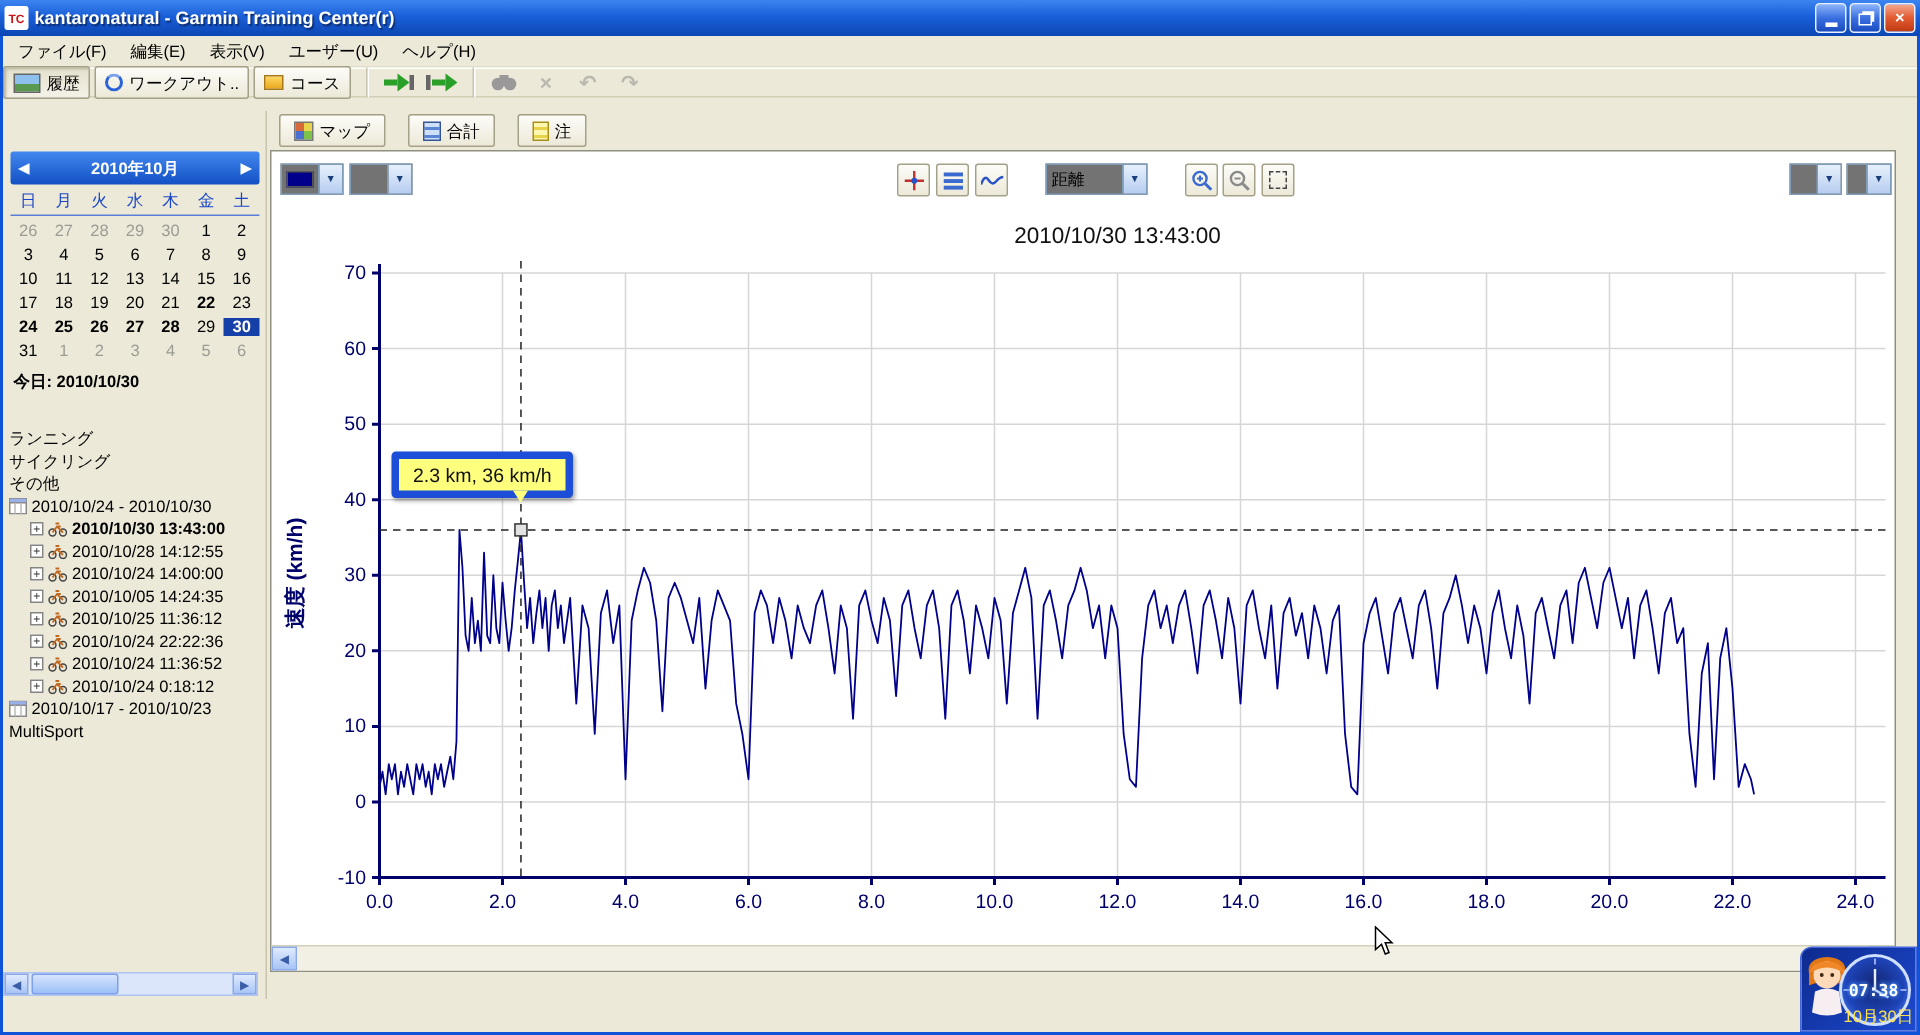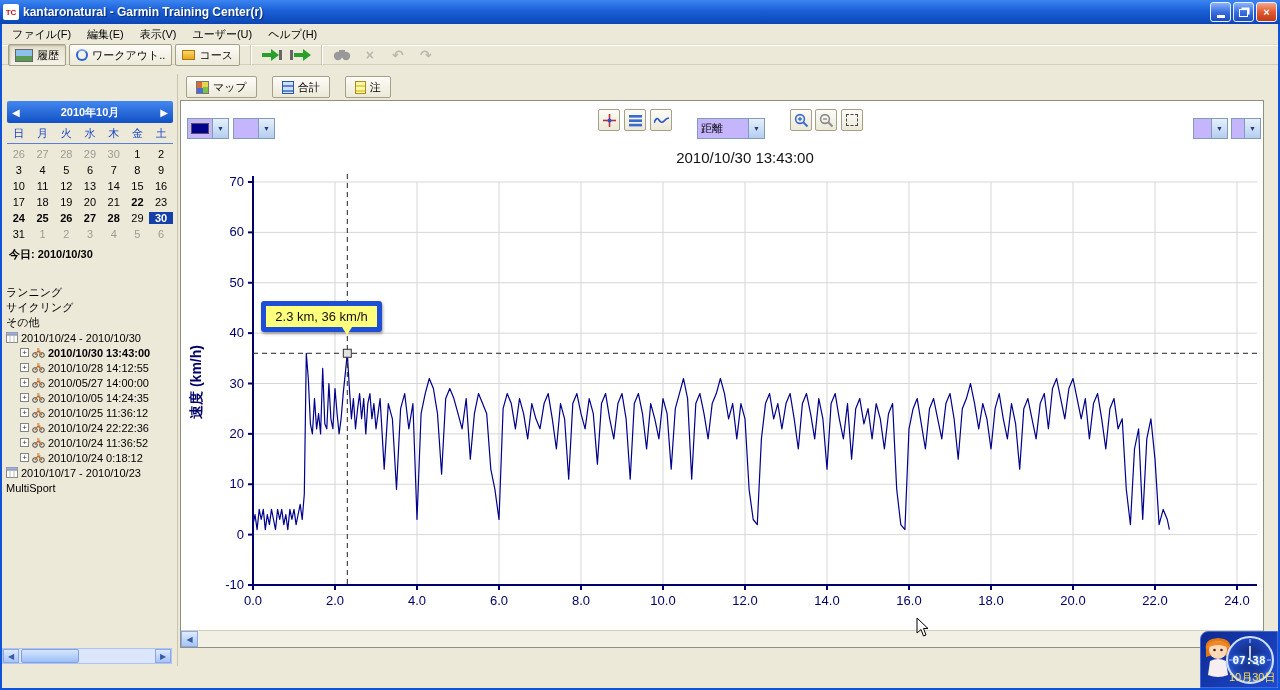--- a/index.html
+++ b/index.html
@@ -21,21 +21,21 @@
     background:linear-gradient(180deg,#8cb4fa 0%,#3a6fe0 50%,#1a4cc0 100%);cursor:pointer;}
   .wbtn.close{background:linear-gradient(180deg,#f4a88e 0%,#e25a30 50%,#c03a14 100%);}
   .min-glyph{display:block;width:8px;height:3px;background:#fff;margin-top:9px;}
   .restore-glyph{display:block;width:9px;height:8px;border:1px solid #fff;box-shadow:2px -2px 0 -0.5px #fff;margin:2px 0 0 0;}
 
   
   .menubar{position:absolute;top:24px;left:0;right:0;height:21px;background:#ECE9D8;
     display:flex;align-items:center;padding-left:2px;border-bottom:1px solid #e2ddc8;}
   .menu-item{padding:3px 8px;cursor:default;}
   .toolbar{position:absolute;top:45px;left:0;right:0;height:20px;background:#ECE9D8;
-    display:flex;align-items:center;padding-left:6px;border-top:1px solid #fff;
+    display:flex;align-items:center;padding-left:0;border-top:1px solid #fff;
     border-bottom:1px solid #d4cfb8;}
   .tb-btn{display:inline-flex;align-items:center;gap:4px;height:22px;padding:0 6px;
     border:1px solid #a5a188;border-radius:2px;margin-right:3px;cursor:pointer;
     background:linear-gradient(180deg,#fdfcf8,#ece9d8);}
   .tb-btn.active{background:linear-gradient(180deg,#e4e0cc,#f4f2e8);box-shadow:inset 1px 1px 2px #b8b49c;}
   .tb-ico-btn{width:26px;height:22px;display:inline-flex;align-items:center;justify-content:center;
     margin-right:2px;border:1px solid transparent;border-radius:2px;cursor:pointer;}
   .tb-ico-btn.disabled{opacity:.5;cursor:default;}
   .tb-sep{width:1px;height:20px;background:#c8c4ae;margin:0 7px;box-shadow:1px 0 0 #fff;}
   .ico-history{width:18px;height:13px;border:1px solid #666;
@@ -91,22 +91,22 @@
     border:1px solid #a5a188;border-radius:2px;cursor:pointer;
     background:linear-gradient(180deg,#fdfcf8,#ece9d8);}
   .ico-map{width:13px;height:13px;background:conic-gradient(#e8d44a 0 25%,#7ec24a 0 50%,#4a6fd0 0 75%,#d86a3a 0 100%);border:1px solid #777;}
   .ico-totals{width:12px;height:13px;border:1px solid #33559a;
     background:repeating-linear-gradient(180deg,#cfe0fb 0 3px,#5b86d6 3px 5px);}
   .ico-note{width:11px;height:13px;border:1px solid #a89018;
     background:repeating-linear-gradient(180deg,#fff6b0 0 3px,#e8d44a 3px 5px);}
 
   .panel{position:absolute;left:2px;top:26px;width:1084px;bottom:18px;background:#fff;
     border:1px solid #909080;}
-  .combo{position:absolute;top:8px;height:21px;border:1px solid #7f9db9;background:#c4b5fd;
-    display:flex;align-items:stretch;cursor:pointer;margin-top:9px;}
+  .combo{position:absolute;top:8px;height:21px;border:1px solid #7f9db9;background:#737373;
+    display:flex;align-items:stretch;cursor:pointer;}
   .combo .field{flex:1;display:flex;align-items:center;padding:0 3px;overflow:hidden;}
   .combo .arrow{width:16px;background:linear-gradient(180deg,#e6f0fb,#b6cdf0);
     border-left:1px solid #7f9db9;color:#1a3f7a;font-size:7px;display:flex;
     align-items:center;justify-content:center;}
   .swatch{width:18px;height:11px;border:1px solid #555;}
   .ctl-btn{position:absolute;top:8px;width:22px;height:22px;border:1px solid #a5a188;
     border-radius:2px;background:linear-gradient(180deg,#fdfcf8,#ece9d8);
     display:flex;align-items:center;justify-content:center;cursor:pointer;}
   .marquee-glyph{width:12px;height:12px;border:1px dashed #444;}
 
@@ -332,21 +332,21 @@
         <div class="tree-row">
           <span class="tree-indent"></span>
           <span class="expand-box">+</span>
           <span class="tree-ico">
             <svg width="13" height="11" viewBox="0 0 13 11">
               <circle cx="3" cy="8" r="2.3" fill="none" stroke="#444" stroke-width="1"></circle>
               <circle cx="10" cy="8" r="2.3" fill="none" stroke="#444" stroke-width="1"></circle>
               <path d="M3 8 L6 4 L10 8 M6 4 L8.5 4 M5 2 L7.5 2" stroke="#c06820" stroke-width="1.2" fill="none"></path>
             </svg>
           </span>
-          <span class="tree-label">2010/05/27 14:00:00</span>
+          <span class="tree-label">2010/10/24 14:00:00</span>
         </div>
         <div class="tree-row">
           <span class="tree-indent"></span>
           <span class="expand-box">+</span>
           <span class="tree-ico">
             <svg width="13" height="11" viewBox="0 0 13 11">
               <circle cx="3" cy="8" r="2.3" fill="none" stroke="#444" stroke-width="1"></circle>
               <circle cx="10" cy="8" r="2.3" fill="none" stroke="#444" stroke-width="1"></circle>
               <path d="M3 8 L6 4 L10 8 M6 4 L8.5 4 M5 2 L7.5 2" stroke="#c06820" stroke-width="1.2" fill="none"></path>
             </svg>

